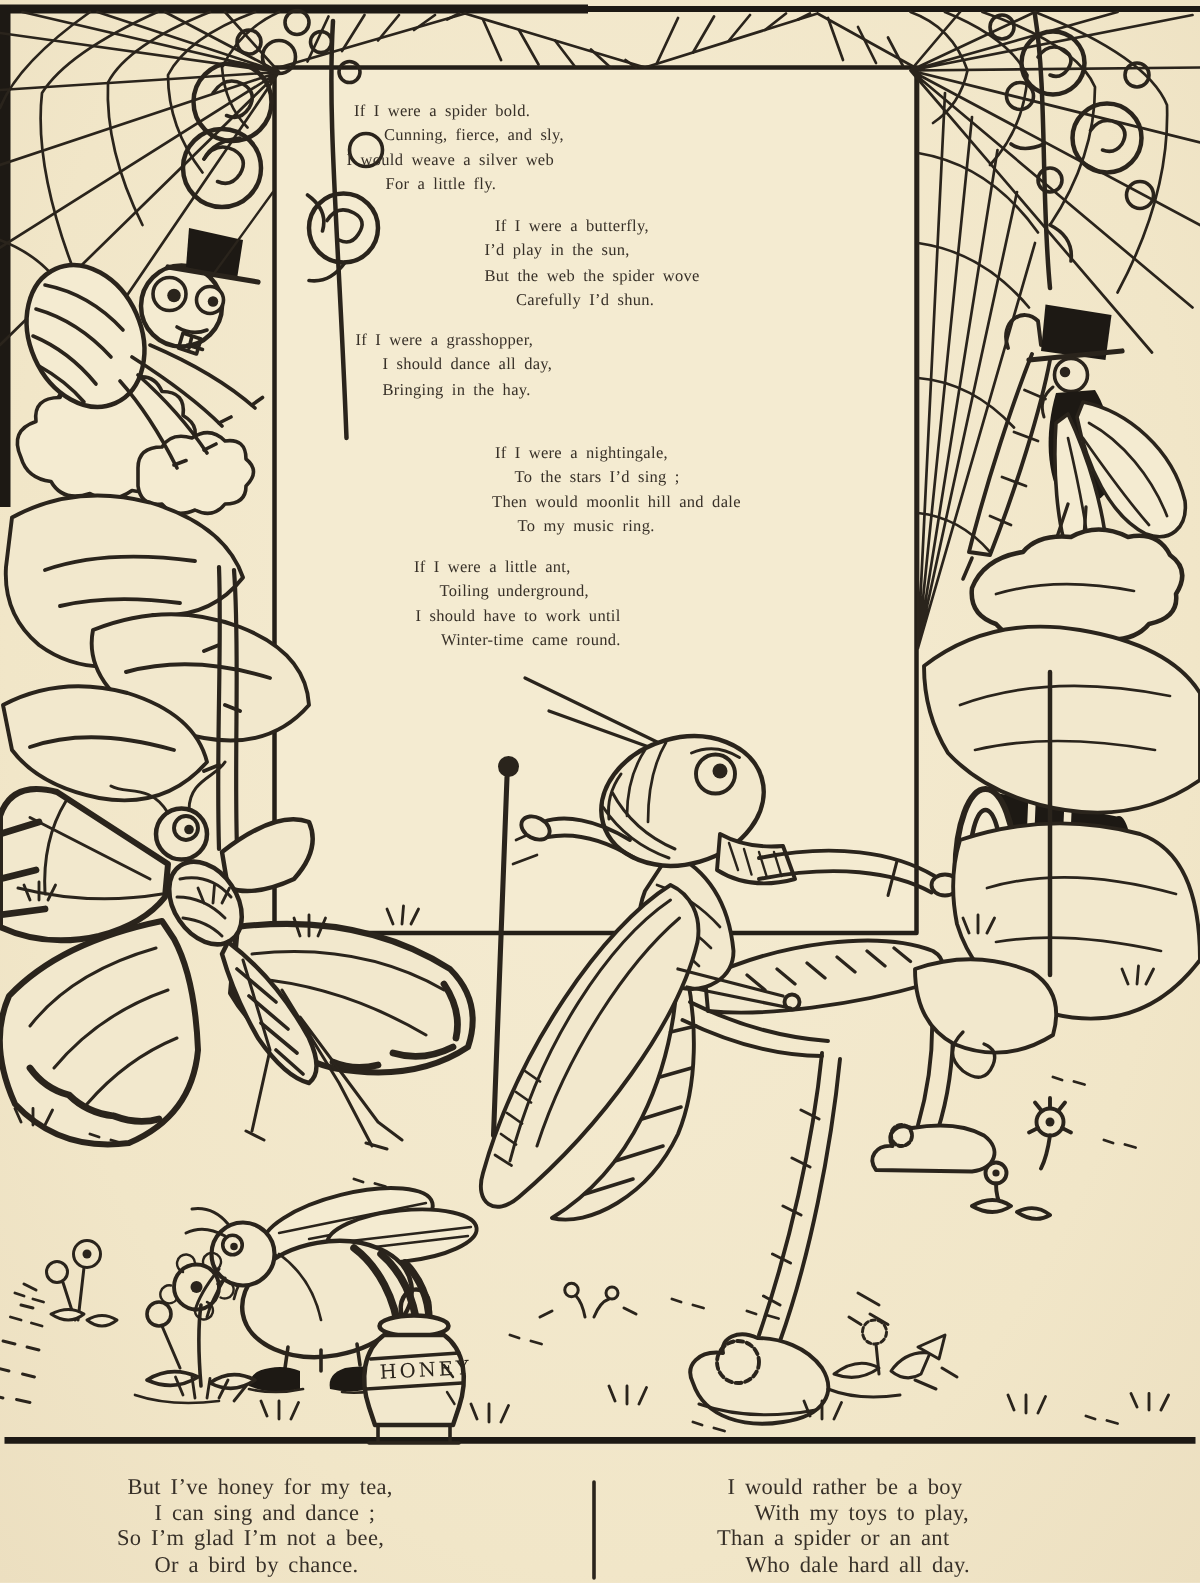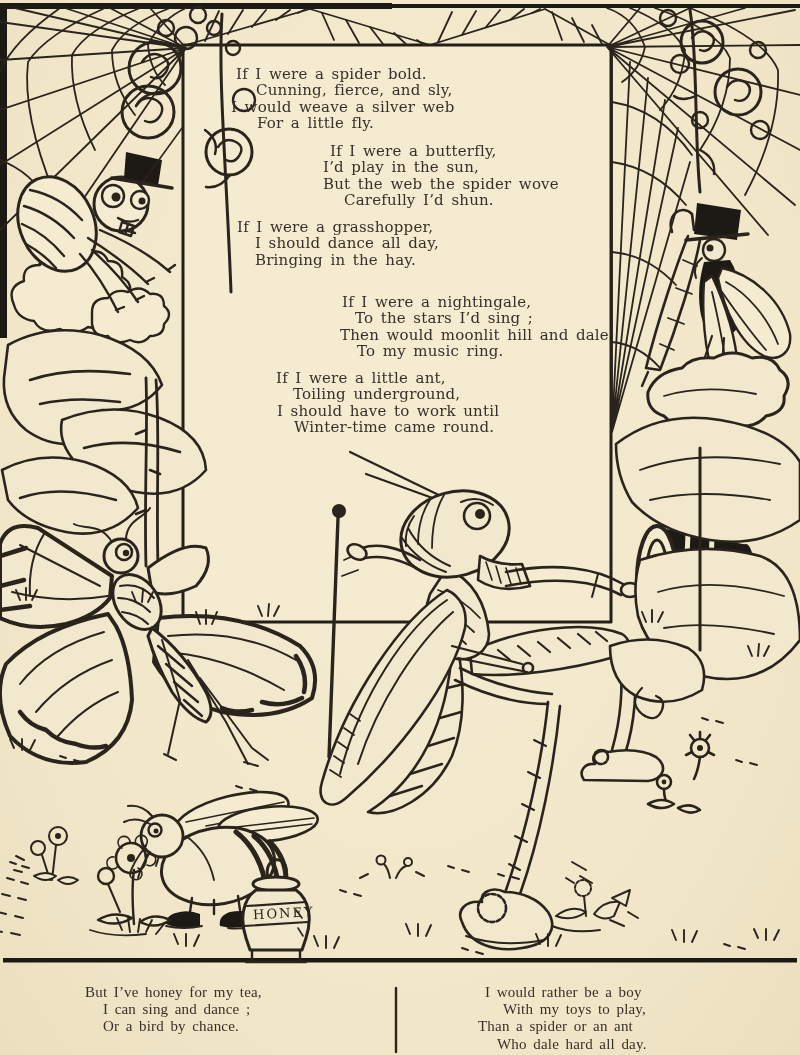--- a/index.html
+++ b/index.html
@@ -6,22 +6,22 @@
   html,body{margin:0;padding:0;}
   body{
     width:800px;height:1055px;position:relative;overflow:hidden;
     background:#f2e8cd;
     background-image:radial-gradient(ellipse at 50% 40%, #f5ecd3 0%, #f1e6c8 70%, #ecdfc0 100%);
     font-family:"DejaVu Serif", serif;
   }
   .art{position:absolute;left:0;top:0;z-index:1;}
   .stanza{
     position:absolute;z-index:3;white-space:nowrap;
-    font-size:15px;line-height:16.4px;color:#373028;
-    letter-spacing:.2px;word-spacing:2.5px;
+    font-size:11px;line-height:16.4px;color:#373028;
+    letter-spacing:.2px;word-spacing:2.5px;font-family:Liberation Serif, serif;
   }
   .footer-col{
     position:absolute;z-index:3;white-space:nowrap;
     font-size:15px;line-height:17.2px;color:#373028;
     letter-spacing:.2px;word-spacing:2.5px;font-family:Liberation Serif, serif;
   }
   .pl{position:relative;}
 </style>
 </head>
 <body>
@@ -343,37 +343,38 @@
   <div class="pl" style="margin-left:0">But the web the spider wove</div>
   <div class="pl" style="margin-left:21px">Carefully I’d shun.</div>
 </div>
 
 <div class="stanza" style="left:222px;top:219px">
   <div class="pl" style="margin-left:15px">If I were a grasshopper,</div>
   <div class="pl" style="margin-left:33px">I should dance all day,</div>
   <div class="pl" style="margin-left:33px">Bringing in the hay.</div>
 </div>
 
-<div class="stanza" style="left:340px;top:294px">
+<div class="stanza" style="left:328px;top:294px">
   <div class="pl" style="margin-left:2px">If I were a nightingale,</div>
   <div class="pl" style="margin-left:15px">To the stars I’d sing ;</div>
   <div class="pl" style="margin-left:0">Then would moonlit hill and dale</div>
   <div class="pl" style="margin-left:17px">To my music ring.</div>
 </div>
 
 <div class="stanza" style="left:276px;top:370px">
   <div class="pl" style="margin-left:0">If I were a little ant,</div>
   <div class="pl" style="margin-left:17px">Toiling underground,</div>
   <div class="pl" style="margin-left:1px">I should have to work until</div>
   <div class="pl" style="margin-left:18px">Winter-time came round.</div>
 </div>
 
 <div class="footer-col" style="left:78px;top:984px">
   <div class="pl" style="margin-left:7px">But I’ve honey for my tea,</div>
   <div class="pl" style="margin-left:25px">I can sing and dance ;</div>
+  <div class="pl" style="margin-left:0">So I’m glad I’m not a bee,</div>
   <div class="pl" style="margin-left:25px">Or a bird by chance.</div>
 </div>
 
 <div class="footer-col" style="left:478px;top:984px">
   <div class="pl" style="margin-left:7px">I would rather be a boy</div>
   <div class="pl" style="margin-left:25px">With my toys to play,</div>
   <div class="pl" style="margin-left:0">Than a spider or an ant</div>
   <div class="pl" style="margin-left:19px">Who dale hard all day.</div>
 </div>
 

